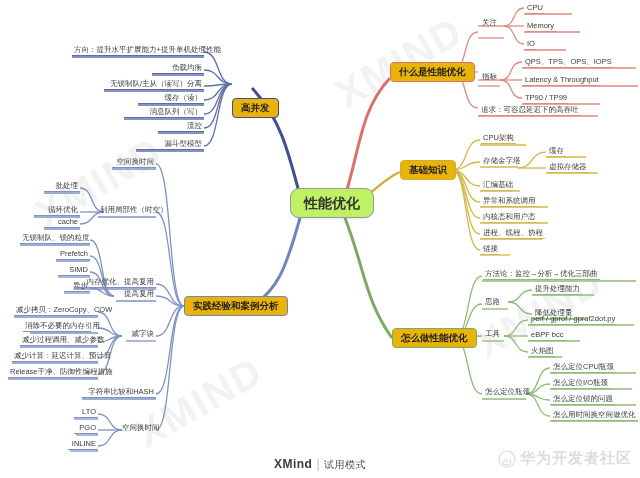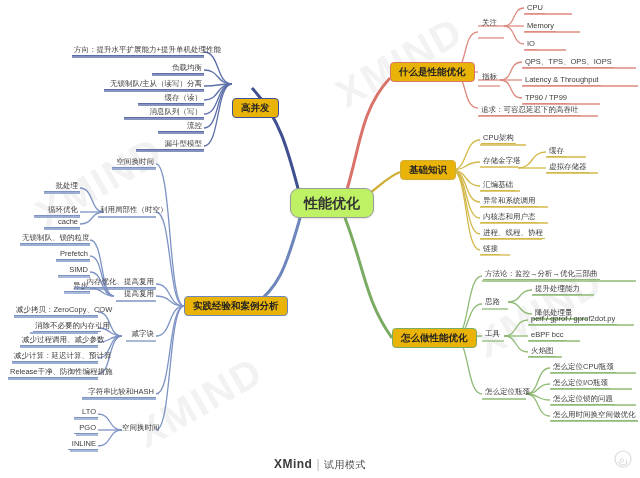--- a/index.html
+++ b/index.html
@@ -285,21 +285,21 @@
   <div class="node leaf sblue r" style="left:34px;top:206px;width:46px;box-sizing:border-box;">循环优化</div>
   <div class="node leaf sblue r" style="left:44px;top:218px;width:36px;box-sizing:border-box;">cache</div>
   <div class="node sub r" style="left:116px;top:290px;width:40px;box-sizing:border-box;">提高复用</div>
   <div class="node leaf sblue r" style="left:20px;top:234px;width:70px;box-sizing:border-box;">无锁制队、锁的粒度</div>
   <div class="node leaf sblue r" style="left:56px;top:250px;width:34px;box-sizing:border-box;">Prefetch</div>
   <div class="node leaf sblue r" style="left:58px;top:266px;width:32px;box-sizing:border-box;">SIMD</div>
   <div class="node leaf sblue r" style="left:64px;top:282px;width:26px;box-sizing:border-box;">异步</div>
   <div class="node leaf sblue r" style="left:74px;top:278px;width:82px;box-sizing:border-box;">内存优化、提高复用</div>
   <div class="node sub r" style="left:126px;top:330px;width:30px;box-sizing:border-box;">减字诀</div>
   <div class="node leaf sblue r" style="left:14px;top:306px;width:84px;box-sizing:border-box;">减少拷贝：ZeroCopy、COW</div>
-  <div class="node leaf sblue r" style="left:33px;top:322px;width:68px;box-sizing:border-box;">消除不必要的内存引用</div>
+  <div class="node leaf sblue r" style="left:23px;top:322px;width:68px;box-sizing:border-box;">消除不必要的内存引用</div>
   <div class="node leaf sblue r" style="left:20px;top:336px;width:78px;box-sizing:border-box;">减少过程调用、减少参数</div>
   <div class="node leaf sblue r" style="left:12px;top:352px;width:86px;box-sizing:border-box;">减少计算：延迟计算、预计算</div>
   <div class="node leaf sblue r" style="left:8px;top:368px;width:90px;box-sizing:border-box;">Release干净、防御性编程措施</div>
   <div class="node leaf sblue r" style="left:82px;top:388px;width:74px;box-sizing:border-box;">字符串比较和HASH</div>
   <div class="node sub r" style="left:120px;top:424px;width:36px;box-sizing:border-box;">空间换时间</div>
   <div class="node leaf sblue r" style="left:74px;top:408px;width:24px;box-sizing:border-box;">LTO</div>
   <div class="node leaf sblue r" style="left:74px;top:424px;width:24px;box-sizing:border-box;">PGO</div>
   <div class="node leaf sblue r" style="left:68px;top:440px;width:30px;box-sizing:border-box;">INLINE</div>
 
   <div class="footer">
@@ -307,15 +307,16 @@
       <span>XMind</span><span class="bar">|</span><span class="trial">试用模式</span>
     </span>
   </div>
 
   <div class="stamp">
     <svg width="18" height="18" viewBox="0 0 18 18">
       <circle cx="9" cy="9" r="8" fill="none" stroke="#dcdcdc" stroke-width="1.2"></circle>
       <path d="M5 11 a4 3 0 1 0 7 -1" fill="none" stroke="#dcdcdc" stroke-width="1.2"></path>
       <circle cx="8" cy="10.5" r="1.6" fill="none" stroke="#dcdcdc" stroke-width="1"></circle>
     </svg>
+    <span>华为开发者社区</span>
   </div>
 
 </div>
 
 </body></html>

